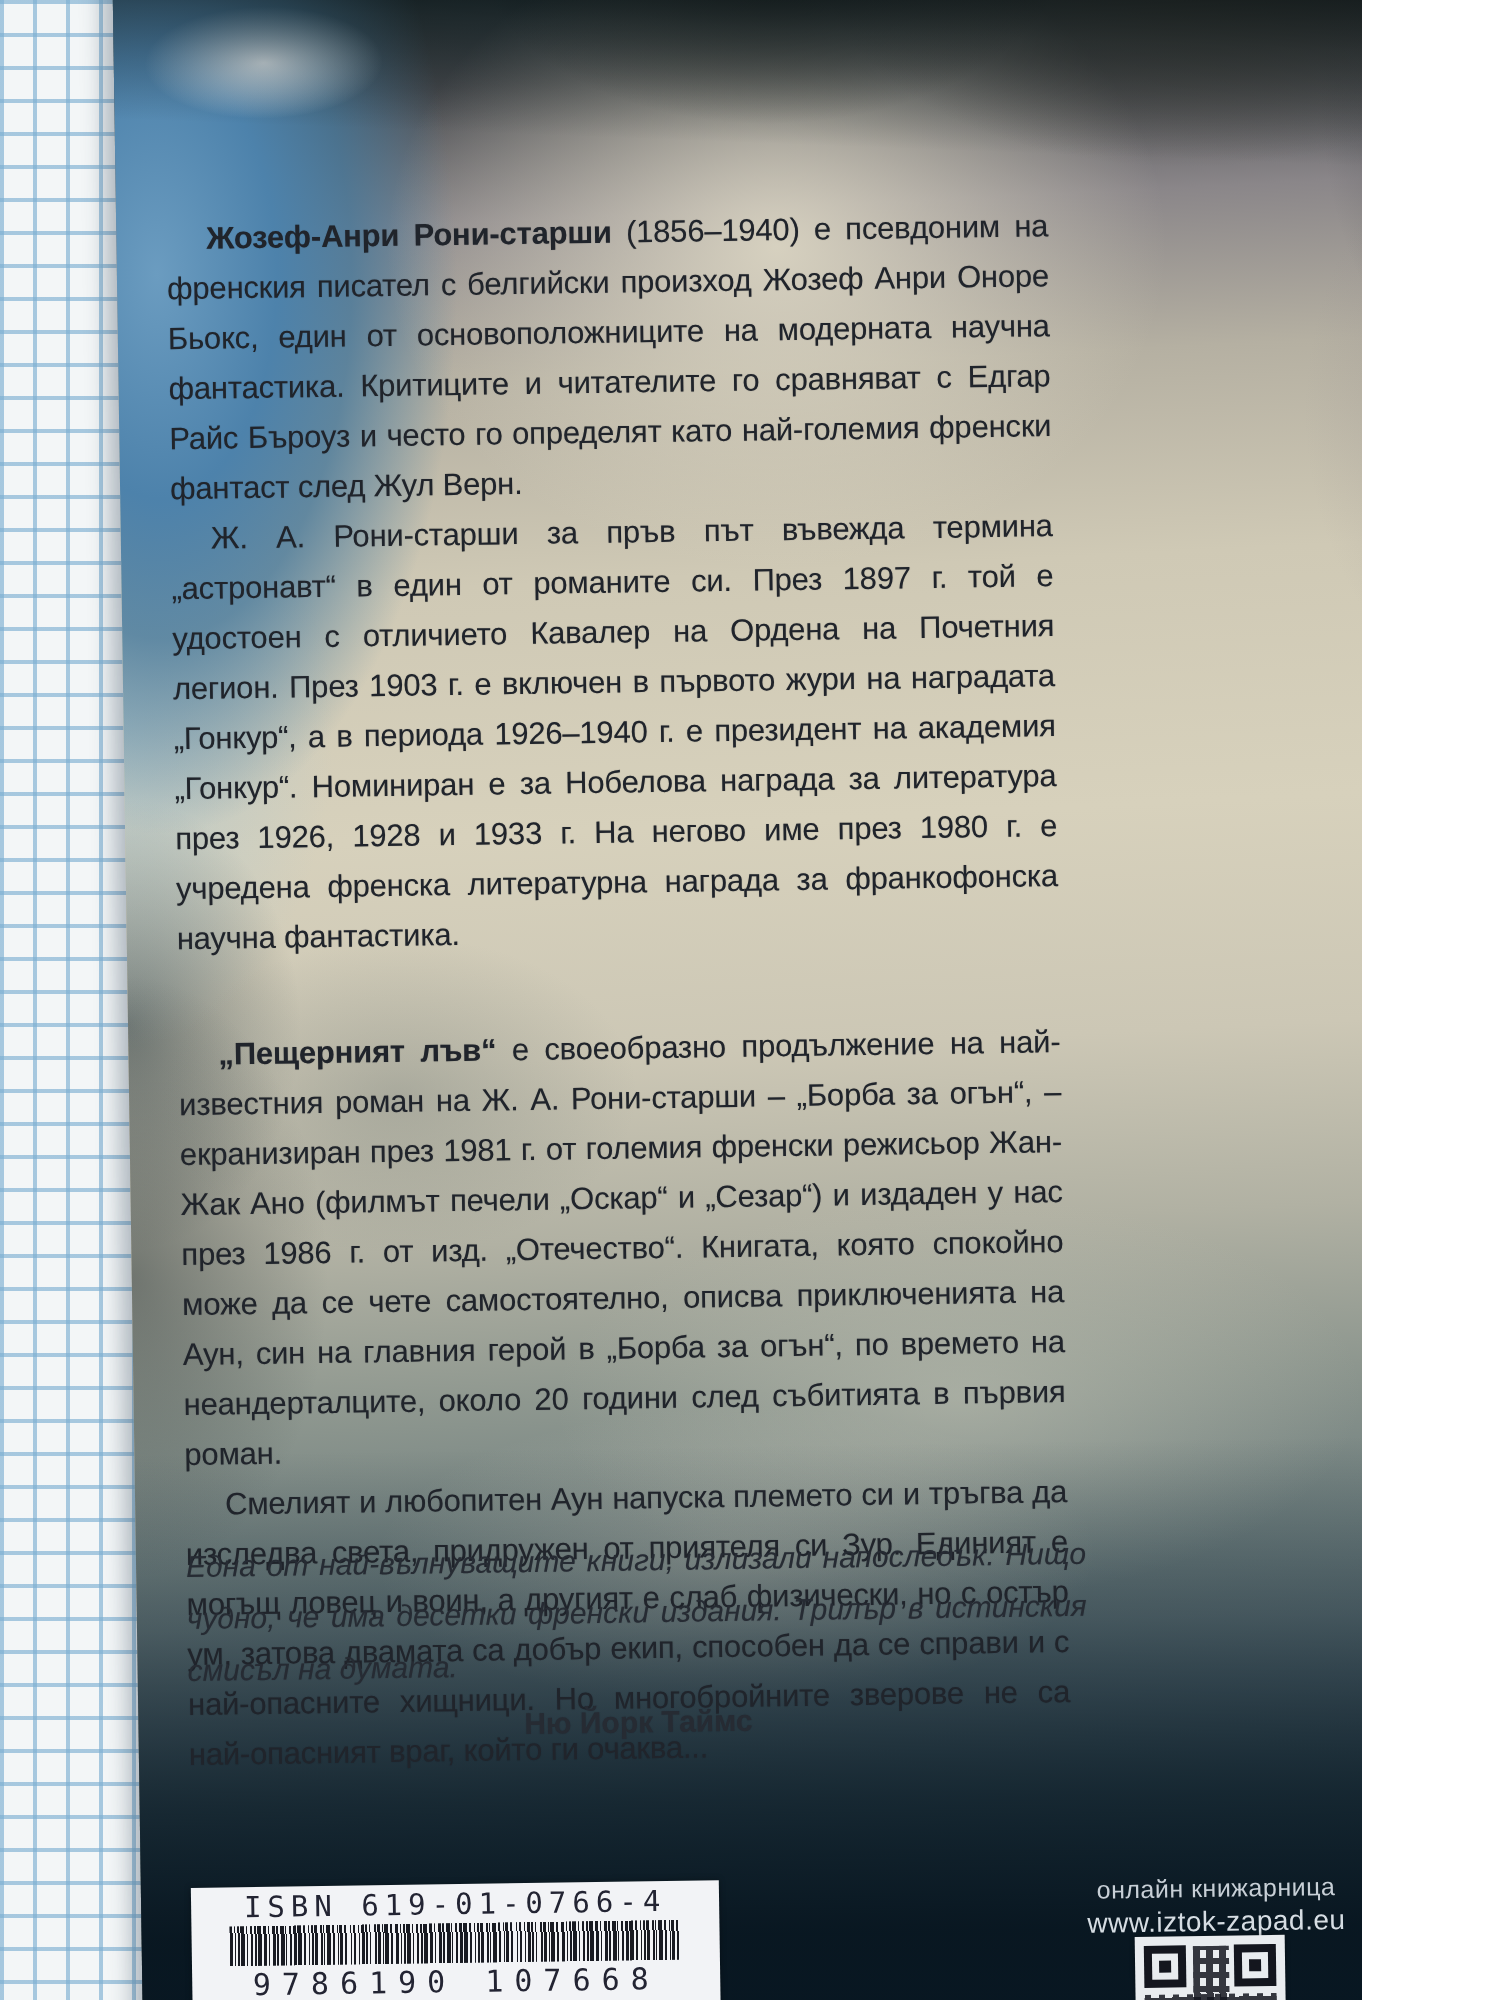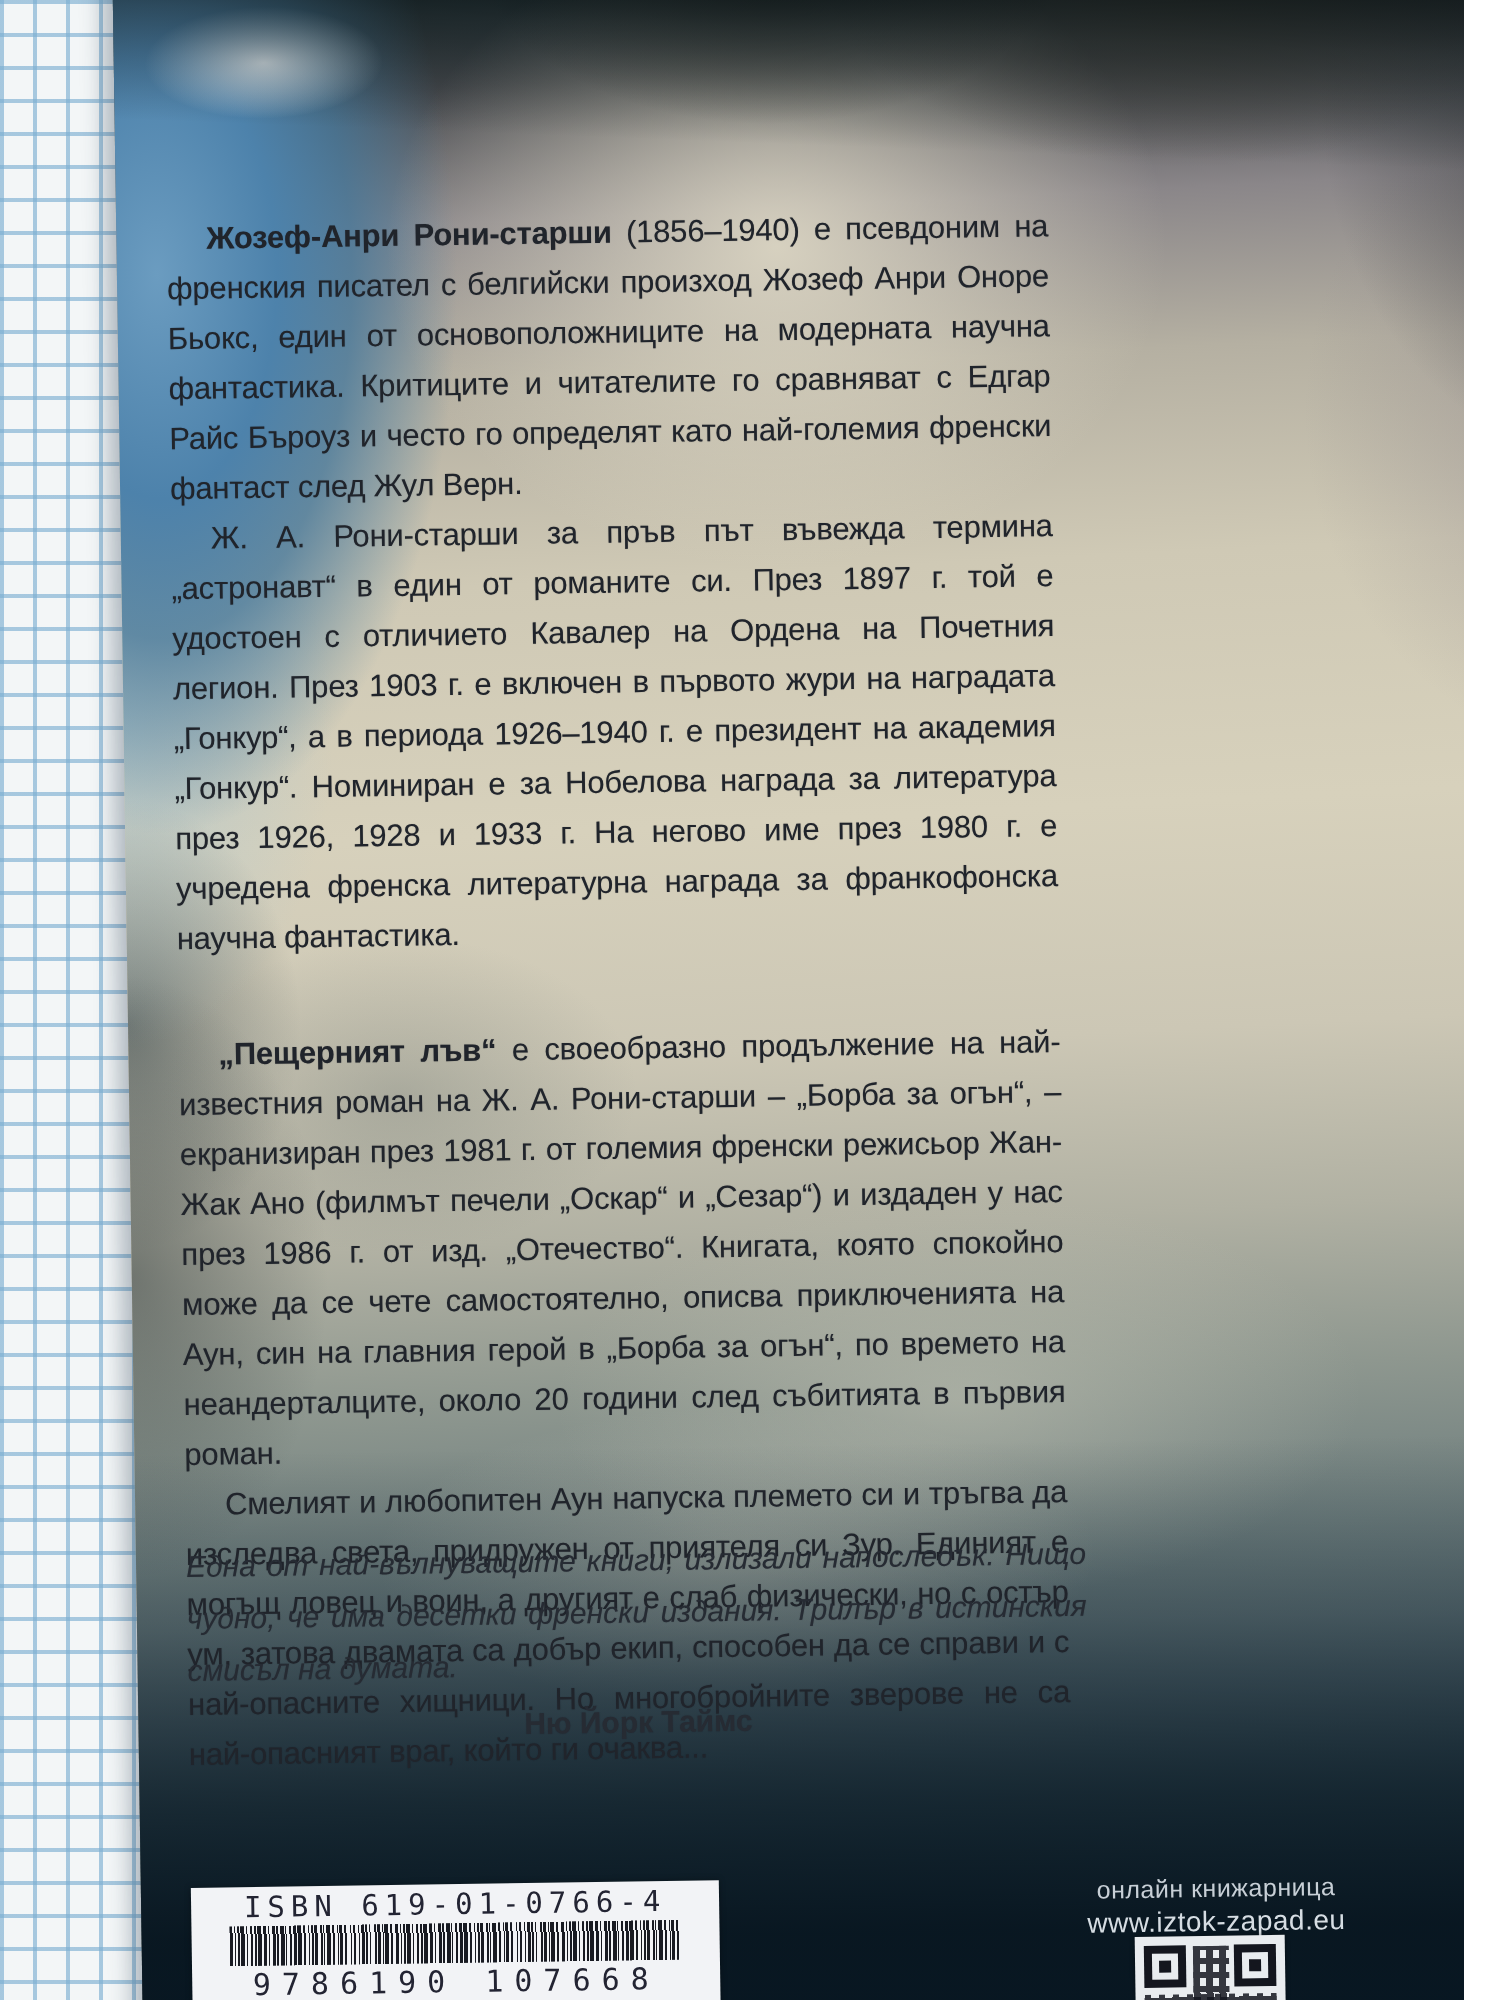--- a/index.html
+++ b/index.html
@@ -1,26 +1,27 @@
 <!DOCTYPE html>
 <html><head>
 <meta charset="utf-8">
 <style>
   html,body{margin:0;padding:0;}
   body{
     width:1500px;height:2000px;
     font-family:"Liberation Sans","DejaVu Sans",sans-serif;
   }
   .scene{
-    position:relative;width:1464px;height:2000px;overflow:hidden;
+    position:relative;width:1353px;height:2000px;overflow:hidden;
     background:
       linear-gradient(rgba(125,175,210,0.65) 4px, transparent 4px),
       linear-gradient(90deg, rgba(125,175,210,0.65) 4px, transparent 4px),
       #f3f6f7;
     background-size:33px 33px;
+    padding-left:9px;
   }
   
   .book{
     position:absolute;left:112px;top:-55px;width:1500px;height:2220px;
     transform:rotate(-0.85deg);transform-origin:0 0;
     background:#c9c4b2;
     box-shadow:-10px 0 22px rgba(40,60,80,0.35);
   }
   .art{position:absolute;inset:0;pointer-events:none;}
   .art-base{

